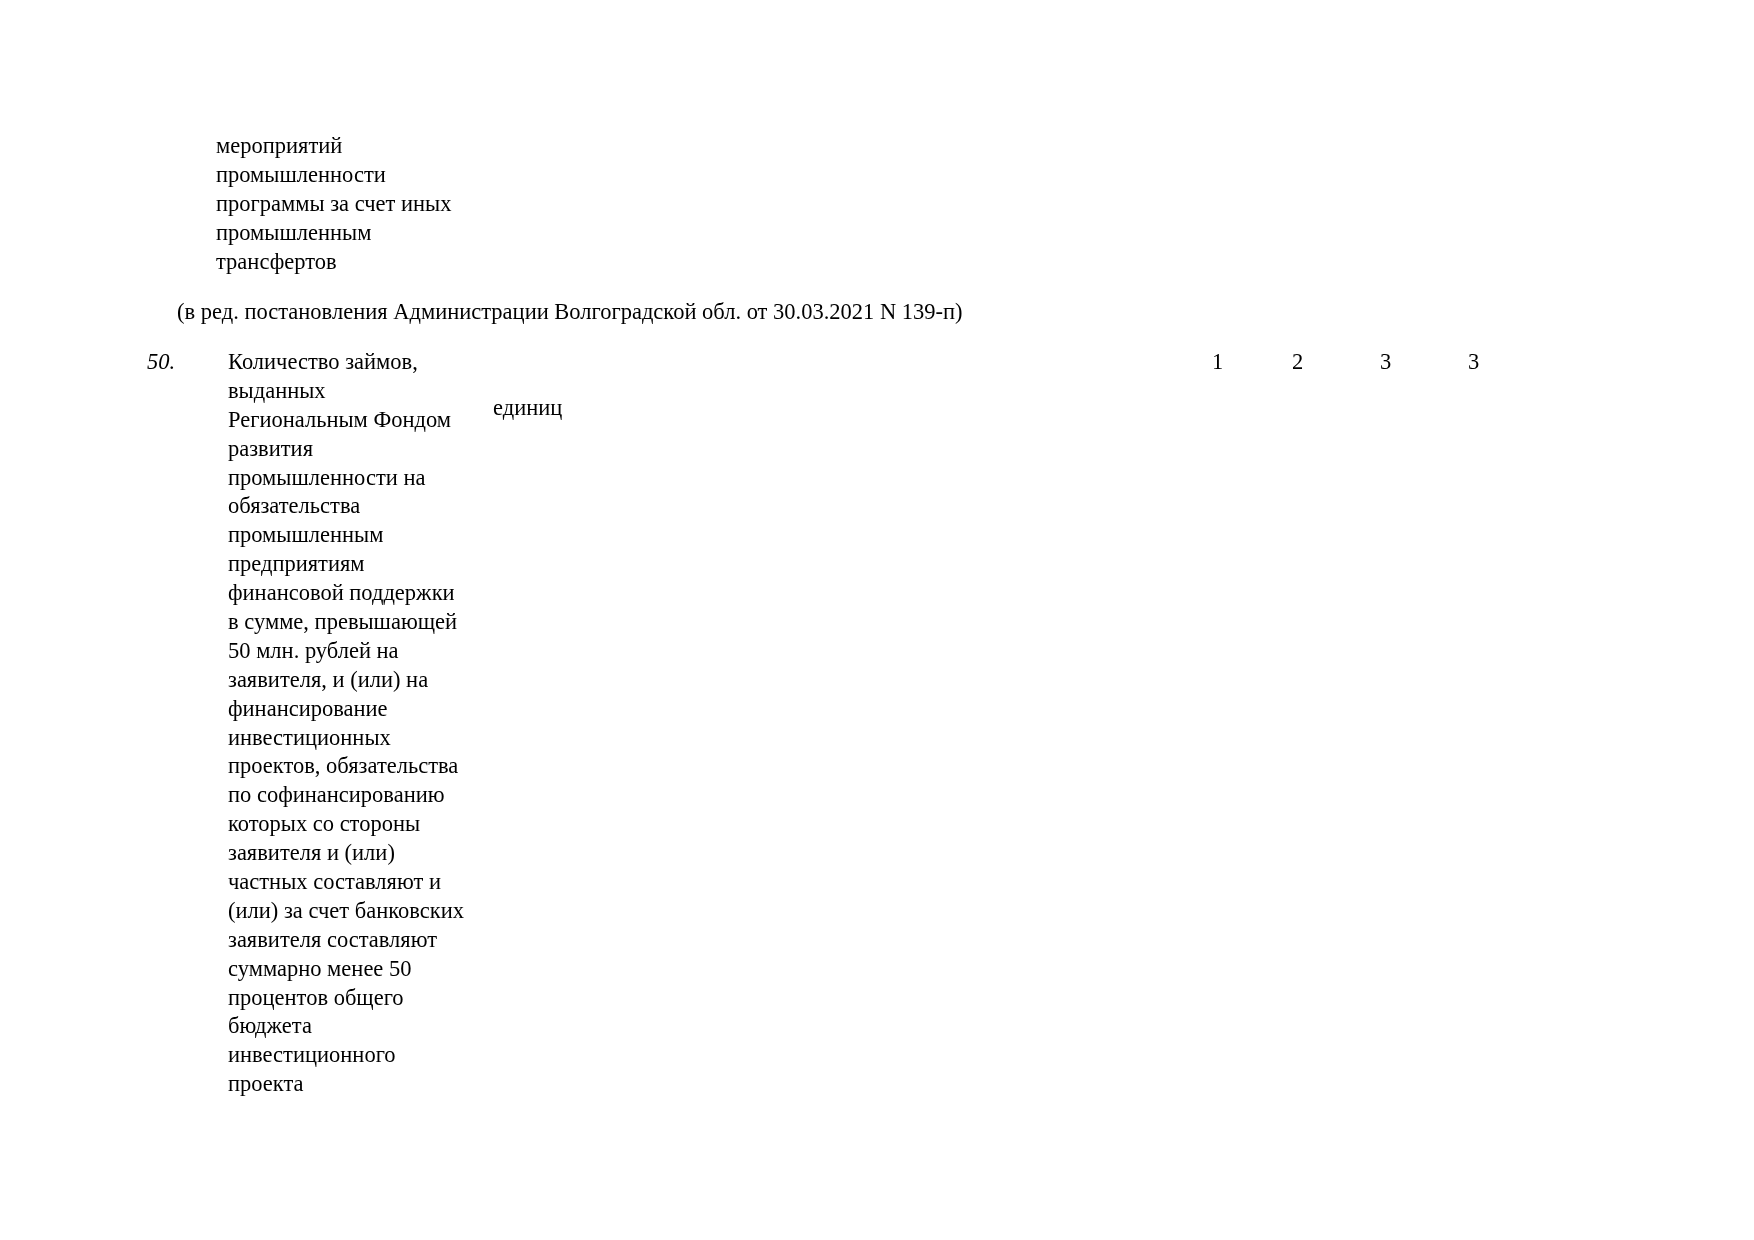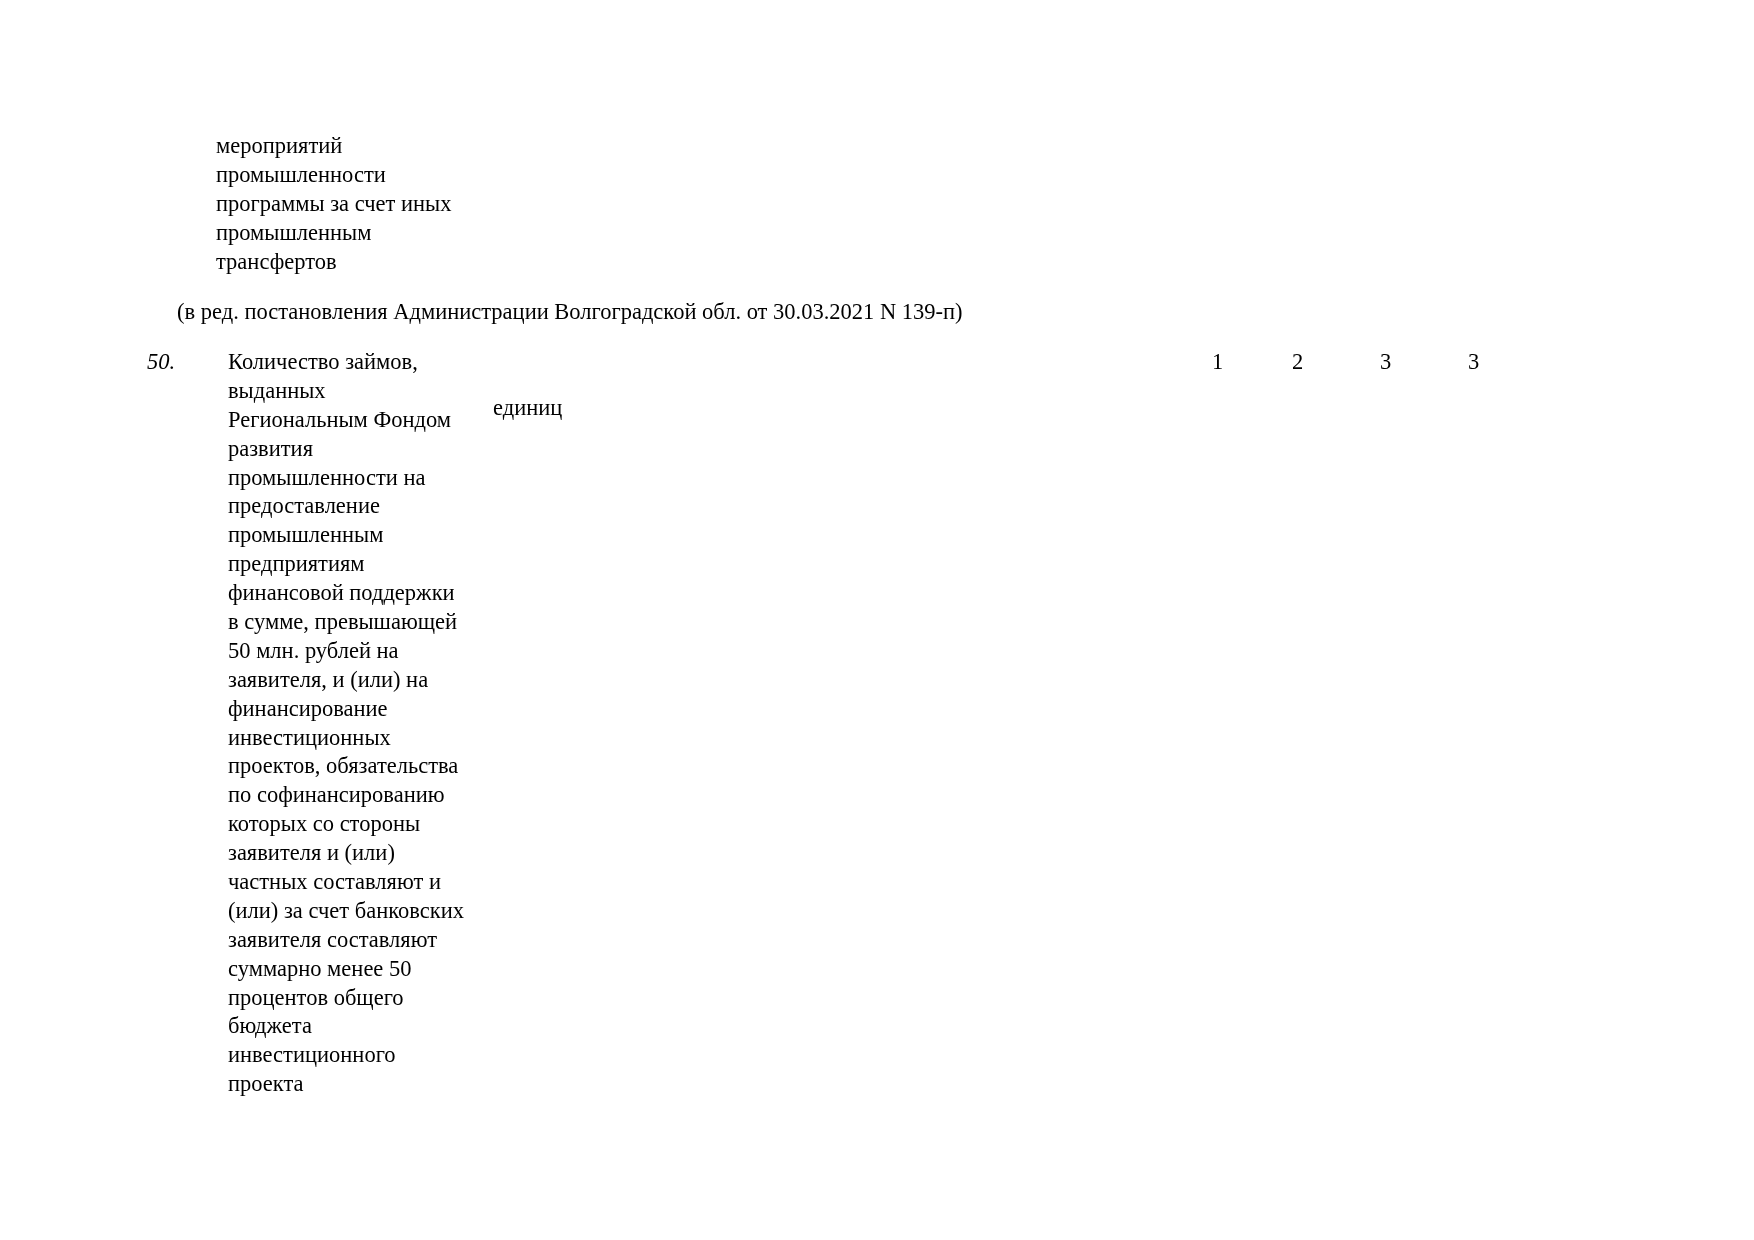--- a/index.html
+++ b/index.html
@@ -44,21 +44,21 @@
 <div class="abs" id="caption">(в ред. постановления Администрации Волгоградской обл. от 30.03.2021 N 139-п)</div>
 
 <div class="abs" id="row-num">50.</div>
 
 <div class="abs lines" id="row-text">
   <div>Количество займов,</div>
   <div>выданных</div>
   <div>Региональным Фондом</div>
   <div>развития</div>
   <div>промышленности на</div>
-  <div>предоставление</div>
+  <div>обязательства</div>
   <div>промышленным</div>
   <div>предприятиям</div>
   <div>финансовой поддержки</div>
   <div>в сумме, превышающей</div>
   <div>50 млн. рублей на</div>
   <div>заявителя, и (или) на</div>
   <div>финансирование</div>
   <div>инвестиционных</div>
   <div>проектов, обязательства</div>
   <div>по софинансированию</div>

